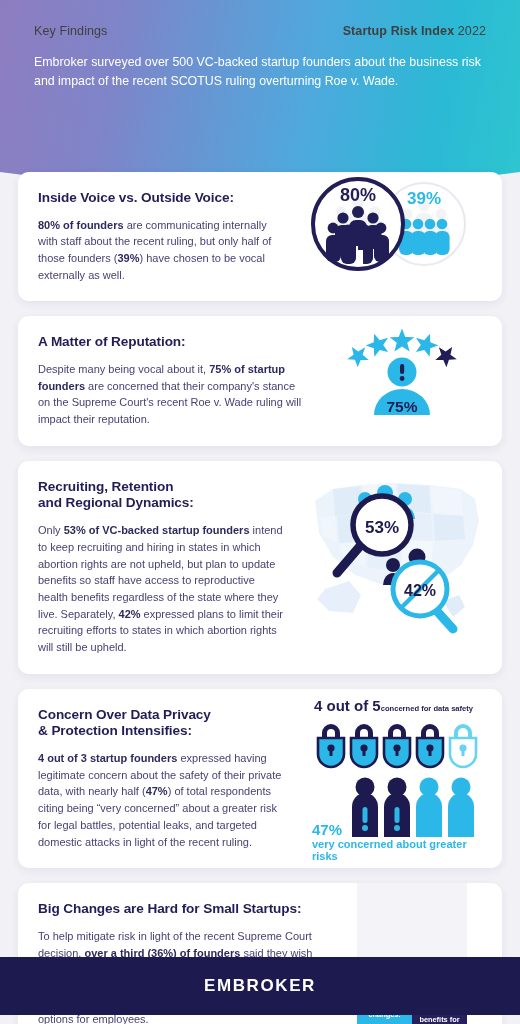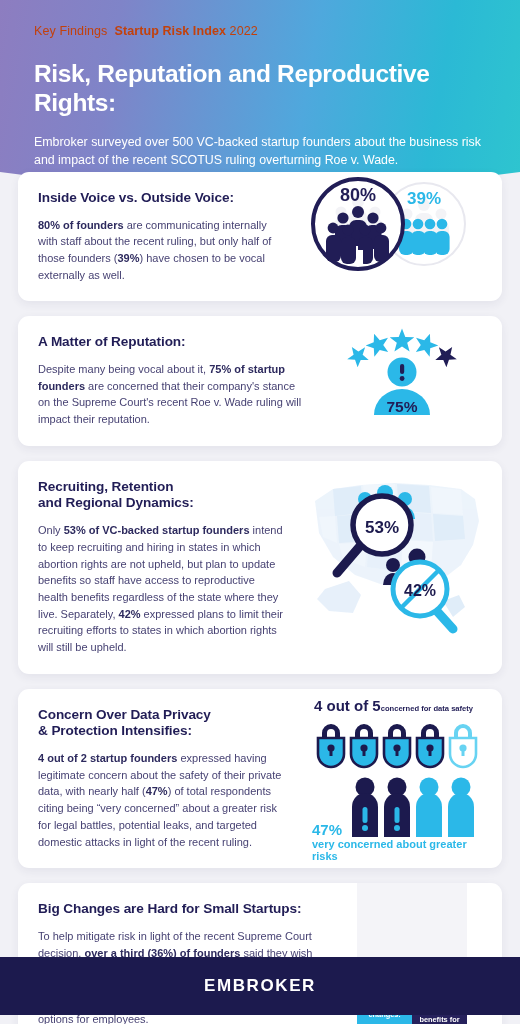--- a/index.html
+++ b/index.html
@@ -29,26 +29,25 @@
     inset: 0;
     background: linear-gradient(100deg, #8d7dc0 0%, #7f84c8 22%, #4fa8dd 58%, #2bb9d5 82%, #2ec5cf 100%);
     clip-path: polygon(0 0, 100% 0, 100% 172px, 50% 205px, 0 172px);
   }
   .header-inner {
     position: relative;
     padding: 24px 34px 0 34px;
   }
   .topline {
     display: flex;
-    justify-content: flex-start;
+    justify-content: space-between;
     align-items: baseline;
     font-size: 12.5px;
-    color: #c2410c;
+    color: #404040;
     letter-spacing: .1px;
-    gap: 7px;
   }
   .topline .right { white-space: nowrap; }
   .topline .right b { font-weight: 700; }
   .h1 {
     margin-top: 22px;
     font-size: 24.5px;
     font-weight: 700;
     color: #ffffff;
     letter-spacing: -0.35px;
     line-height: 1.18;
@@ -196,21 +195,20 @@
 
 <div class="page">
 
   <div class="header-wrap">
     <div class="header-bg"></div>
     <div class="header-inner">
       <div class="topline">
         <span>Key Findings</span>
         <span class="right"><b>Startup Risk Index</b> <span>2022</span></span>
       </div>
-      <div class="h1">Risk, Reputation and Reproductive Rights:</div>
       <div class="lede">Embroker surveyed over 500 VC-backed startup founders about the business risk and impact of the recent SCOTUS ruling overturning Roe v. Wade.</div>
     </div>
   </div>
 
   <div class="cards">
 
     <div class="card c1">
       <div class="card-text">
         <h3>Inside Voice vs. Outside Voice:</h3>
         <p><b>80% of founders</b><span> are communicating internally with staff about the recent ruling, but only half of those founders (</span><b>39%</b><span>) have chosen to be vocal externally as well.</span></p>
@@ -357,21 +355,21 @@
             <line x1="99" y1="146" x2="135" y2="110" stroke="#2bb8e8" stroke-width="4.5"></line>
             <text x="117" y="135" text-anchor="middle" font-family="Liberation Sans, sans-serif" font-size="16" font-weight="700" fill="#1c1a4e">42%</text>
           </g>
         </svg>
       </div>
     </div>
 
     <div class="card c4">
       <div class="card-text">
         <h3><span>Concern Over Data Privacy</span><br><span>&amp; Protection Intensifies:</span></h3>
-        <p><b>4 out of 2 startup founders</b><span> expressed having legitimate concern about the safety of their private data, with nearly half (</span><b>47%</b><span>) of total respondents citing being “very concerned” about a greater risk for legal battles, potential leaks, and targeted domestic attacks in light of the recent ruling.</span></p>
+        <p><b>4 out of 3 startup founders</b><span> expressed having legitimate concern about the safety of their private data, with nearly half (</span><b>47%</b><span>) of total respondents citing being “very concerned” about a greater risk for legal battles, potential leaks, and targeted domestic attacks in light of the recent ruling.</span></p>
       </div>
       <div class="card-art">
         <div class="cap-4of5">
           <span class="big">4</span><span class="big"> out of </span><span class="big">5</span><span class="sm">concerned for data safety</span>
         </div>
         <svg viewBox="0 0 178 152" width="178" height="152" style="position:absolute;top:0;left:0;">
           <g>
             <g transform="translate(8,30)">
               <path d="M6,14 a9,9 0 0 1 18,0 v6 h-5 v-6 a4,4 0 0 0 -8,0 v6 h-5 z" fill="#1c1a4e"></path>
               <path d="M2,19 h26 v16 a13,13 0 0 1 -13,13 a13,13 0 0 1 -13,-13 z" fill="#2bb8e8" stroke="#1c1a4e" stroke-width="2.6"></path>

